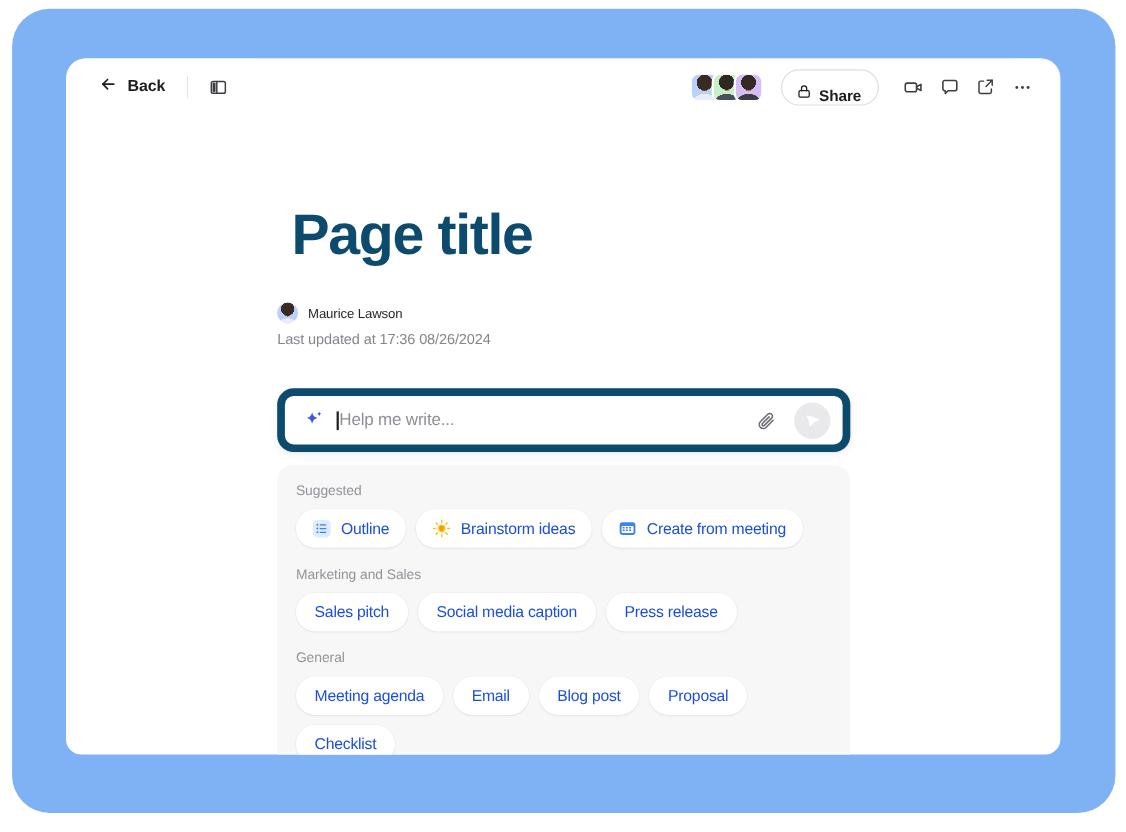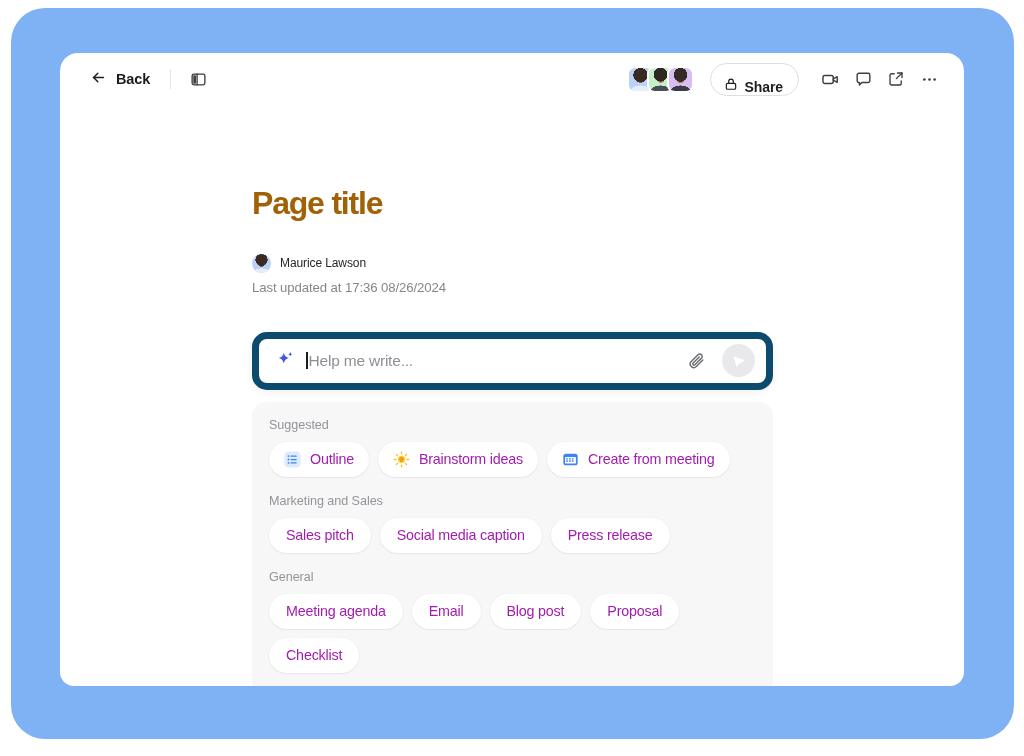--- a/index.html
+++ b/index.html
@@ -155,26 +155,27 @@
     width: 100%;
   }
 
   .doc-inner {
     width: 522px;
     margin: 0 auto;
     padding-left: 1px;
   }
 
   .page-title {
-    font-size: 32px;
+    font-size: 52px;
     font-weight: 700;
-    color: #a16207;
+    color: #0c4a6e;
     letter-spacing: -1.2px;
     margin-top: 82px;
     line-height: 1.06;
+    margin-left: 13px;
   }
 
   .meta {
     margin-top: 33px;
   }
 
   .meta-author {
     display: flex;
     align-items: center;
     gap: 9px;
@@ -293,21 +294,21 @@
     padding: 0 15px;
     background: #ffffff;
     border-radius: 18px;
     box-shadow: 0 1px 2px rgba(16,17,26,0.06), 0 0 0 0.6px rgba(16,17,26,0.035);
     cursor: pointer;
     white-space: nowrap;
   }
 
   .chip-label {
     font-size: 14.3px;
-    color: #a21caf;
+    color: #1d4ed8;
     letter-spacing: -0.2px;
     text-align: right;
   }
 
   .chip.plain { padding: 0 17px; }
 
   .chip-icon {
     width: 17px;
     height: 17px;
     flex: none;

